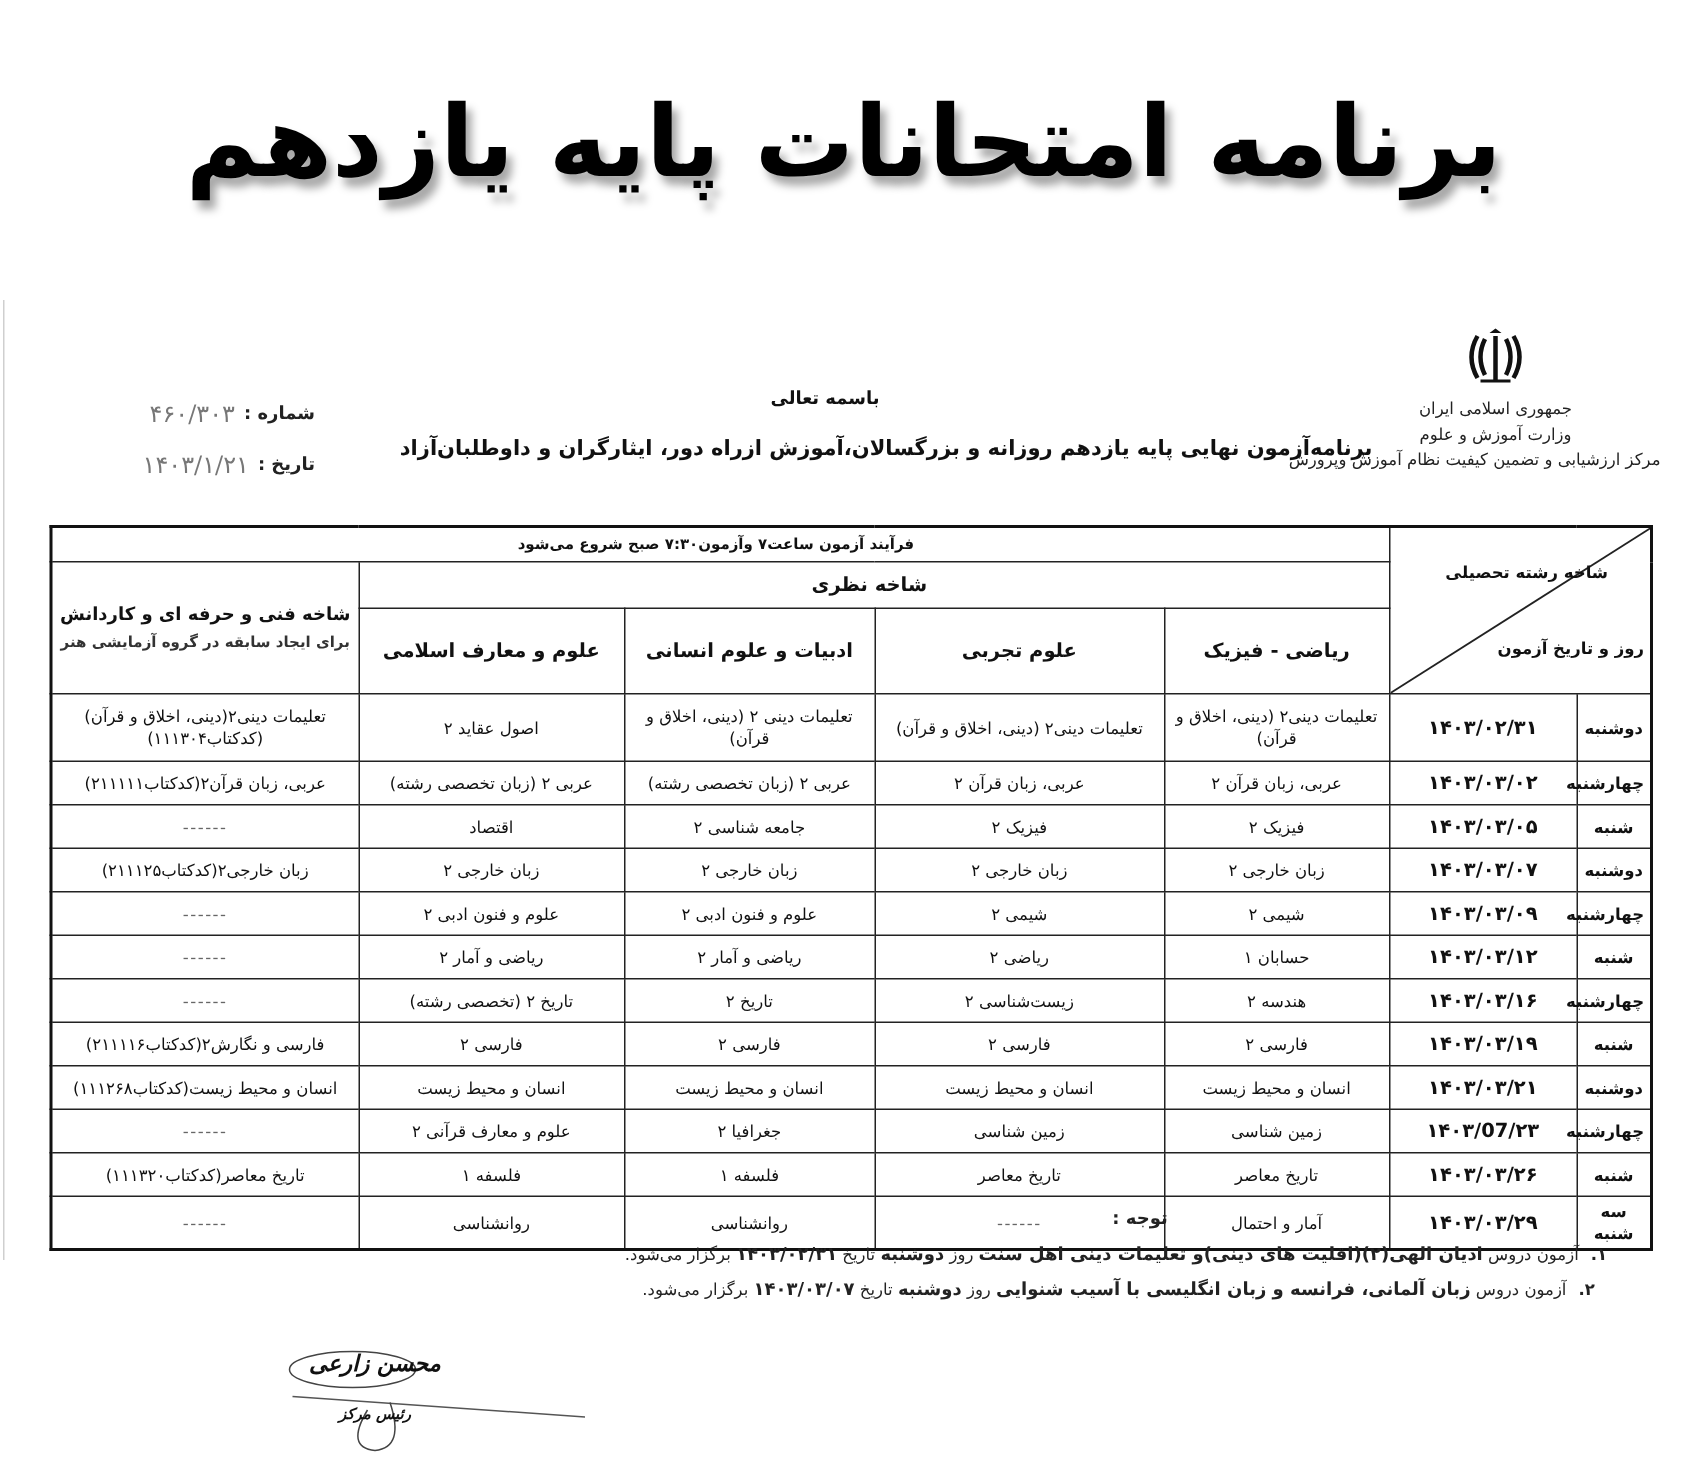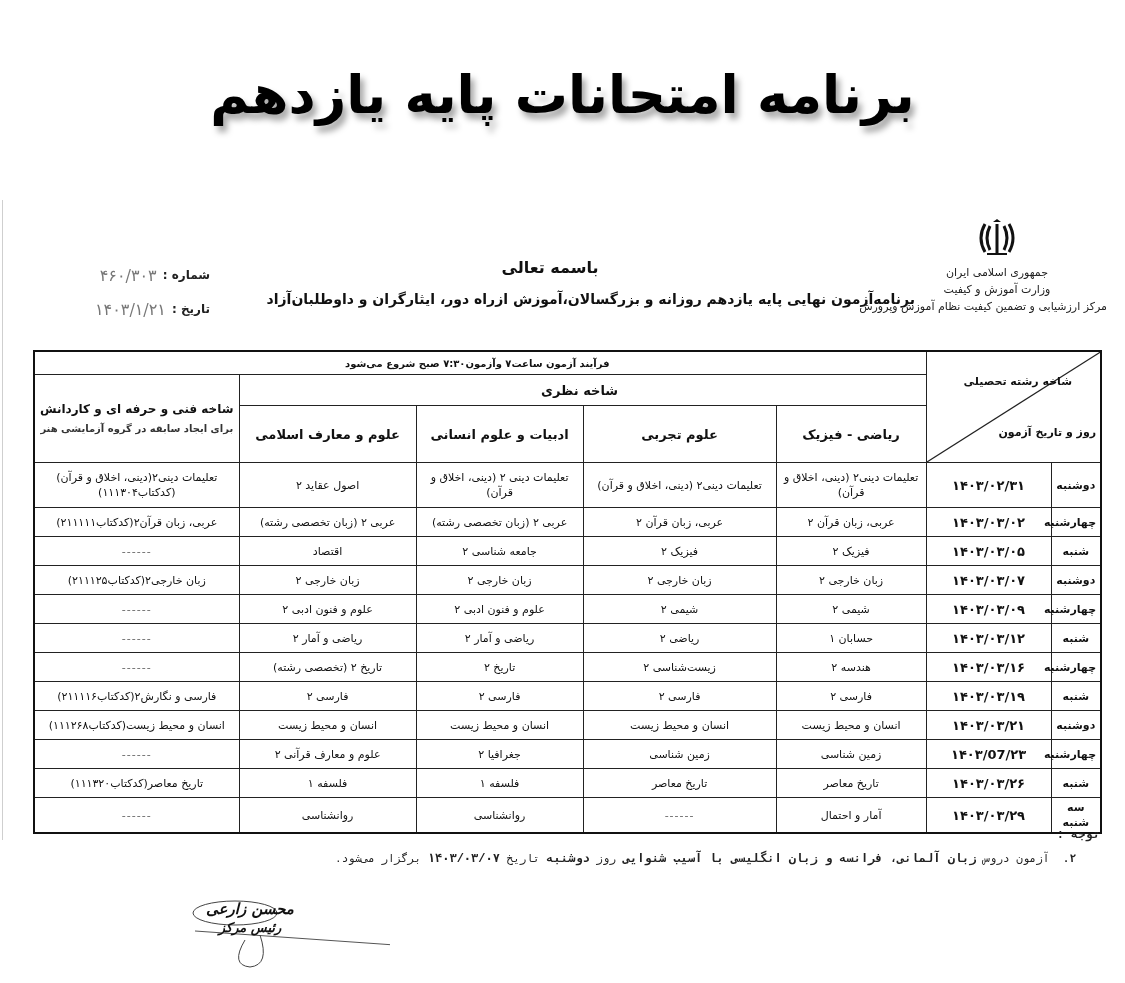--- a/index.html
+++ b/index.html
@@ -2,34 +2,34 @@
 <html><head>
 <meta charset="utf-8">
 <style>
   html, body { margin:0; padding:0; }
   body {
     width:1125px; height:983px; background:#ffffff; position:relative; overflow:hidden;
     font-family:"DejaVu Sans", sans-serif; color:#111;
   }
   .big-title {
     position:absolute; left:0; top:40px; width:1125px; text-align:center;
-    font-family:"DejaVu Sans", sans-serif; font-weight:900; font-size:53px; line-height:110px;
+    font-family:"DejaVu Sans", sans-serif; font-weight:900; font-size:66px; line-height:110px;
     color:#000; letter-spacing:-1px;
     text-shadow: 4px 6px 6px rgba(0,0,0,0.35);
     direction:rtl;
   }
   .page-edge { position:absolute; left:2px; top:200px; width:1px; height:640px; background:#cfcfcf; }
 
   .emblem { position:absolute; left:975px; top:218px; width:44px; height:40px; }
   .org { position:absolute; right:18px; top:264px; width:220px; direction:rtl; text-align:center;
          font-size:11px; line-height:17px; color:#222; }
   .org div { white-space:nowrap; }
 
   .bismillah { position:absolute; left:500px; top:258px; width:100px; text-align:center; direction:rtl;
-               font-size:16px; font-weight:bold; }
+               font-size:12px; font-weight:bold; }
   .heading { position:absolute; left:205px; top:290px; width:710px; direction:rtl; text-align:right;
              font-size:14px; font-weight:bold; line-height:19px; }
   .heading div { white-space:nowrap; }
 
   .meta { position:absolute; left:10px; top:258px; width:200px; direction:rtl; font-size:12px; }
   .meta .row { display:flex; align-items:center; gap:6px; height:34px; }
   .meta .lbl { font-weight:bold; color:#222; white-space:nowrap; }
   .meta .val { font-family:"DejaVu Serif", serif; color:#777; font-size:16px; letter-spacing:1px; white-space:nowrap; }
 
   table.sched {
@@ -50,49 +50,49 @@
   .diag-cell { position:relative; padding:0 !important; }
   .diag-cell svg { position:absolute; left:0; top:0; width:100%; height:100%; }
   .diag-top { position:absolute; right:28px; top:22px; font-size:11px; font-weight:bold; }
   .diag-bot { position:absolute; right:4px; bottom:22px; font-size:11px; font-weight:bold; }
   .day { font-weight:bold; font-size:11px; }
   .date { font-weight:bold; font-size:13px; font-family:"DejaVu Sans", sans-serif; letter-spacing:0.5px; }
   tr.data td { height:24px; }
   tr.data.tall td { height:40px; }
   .dash { color:#666; letter-spacing:1px; }
 
-  .notes { position:absolute; left:420px; top:827px; width:680px; direction:rtl; text-align:right; font-size:11px; color:#222;font-family:Liberation Mono, monospace; }
+  .notes { position:absolute; left:420px; top:805px; width:680px; direction:rtl; text-align:center; font-size:11px; color:#222; }
   .notes .title { font-weight:bold; font-size:12px; margin-bottom:6px; }
   .notes .item { white-space:nowrap; line-height:22px; padding-right:24px; }
   .notes .num { display:inline-block; width:20px; font-weight:bold; }
   .notes b { font-size:12px; }
 
   .signature { position:absolute; left:180px; top:900px; width:140px; direction:rtl; text-align:center; }
   .signature .name { font-size:15px; font-weight:bold; font-style:italic; }
-  .signature .role { font-size:13px; font-weight:bold; font-style:italic; margin-top:2px; }
+  .signature .role { font-size:10px; font-weight:bold; font-style:italic; margin-top:20px; }
   .sig-scribble { position:absolute; left:190px; top:895px; width:200px; height:75px; }
 </style>
 </head>
 <body>
 
 <div class="big-title">برنامه امتحانات پایه یازدهم</div>
 <div class="page-edge"></div>
 
 <svg class="emblem" viewBox="0 0 44 40">
   <path d="M10 6 Q2 20 10 34" stroke="#111" stroke-width="3" fill="none"></path>
   <path d="M15 8 Q9 20 15 32" stroke="#111" stroke-width="3" fill="none"></path>
   <path d="M34 6 Q42 20 34 34" stroke="#111" stroke-width="3" fill="none"></path>
   <path d="M29 8 Q35 20 29 32" stroke="#111" stroke-width="3" fill="none"></path>
   <rect x="20.5" y="6" width="3" height="30" fill="#111"></rect>
   <path d="M18 4 L22 1 L26 4 Z" fill="#111"></path>
   <path d="M12 36 L32 36" stroke="#111" stroke-width="2"></path>
 </svg>
 <div class="org">
   <div>جمهوری اسلامی ایران</div>
-  <div>وزارت آموزش و کیفیت</div>
+  <div>وزارت آموزش و علوم</div>
   <div>مرکز ارزشیابی و تضمین کیفیت نظام آموزش  وپرورش</div>
 </div>
 
 <div class="bismillah">باسمه تعالی</div>
 <div class="heading">
   <div>برنامه‌آزمون نهایی پایه یازدهم روزانه و بزرگسالان،آموزش ازراه دور، ایثارگران و داوطلبان‌آزاد</div>
 </div>
 
 <div class="meta">
   <div class="row">
@@ -248,20 +248,30 @@
     <td>روانشناسی</td>
     <td>روانشناسی</td>
     <td class="dash">------</td>
   </tr>
     </tbody>
 </table>
 
 <div class="notes">
   <div class="title">توجه :</div>
   <div class="item">
+    <span class="num">۱.</span>
+    <span>آزمون دروس</span>
+    <b>ادیان الهی(۲)(اقلیت های دینی)و تعلیمات دینی اهل سنت</b>
+    <span>روز</span>
+    <b>دوشنبه</b>
+    <span>تاریخ</span>
+    <b>۱۴۰۳/۰۲/۳۱</b>
+    <span>برگزار می‌شود.</span>
+  </div>
+  <div class="item">
     <span class="num">۲.</span>
     <span>آزمون دروس</span>
     <b>زبان آلمانی، فرانسه و زبان انگلیسی با آسیب شنوایی</b>
     <span>روز</span>
     <b>دوشنبه</b>
     <span>تاریخ</span>
     <b>۱۴۰۳/۰۳/۰۷</b>
     <span>برگزار می‌شود.</span>
   </div>
 </div>

